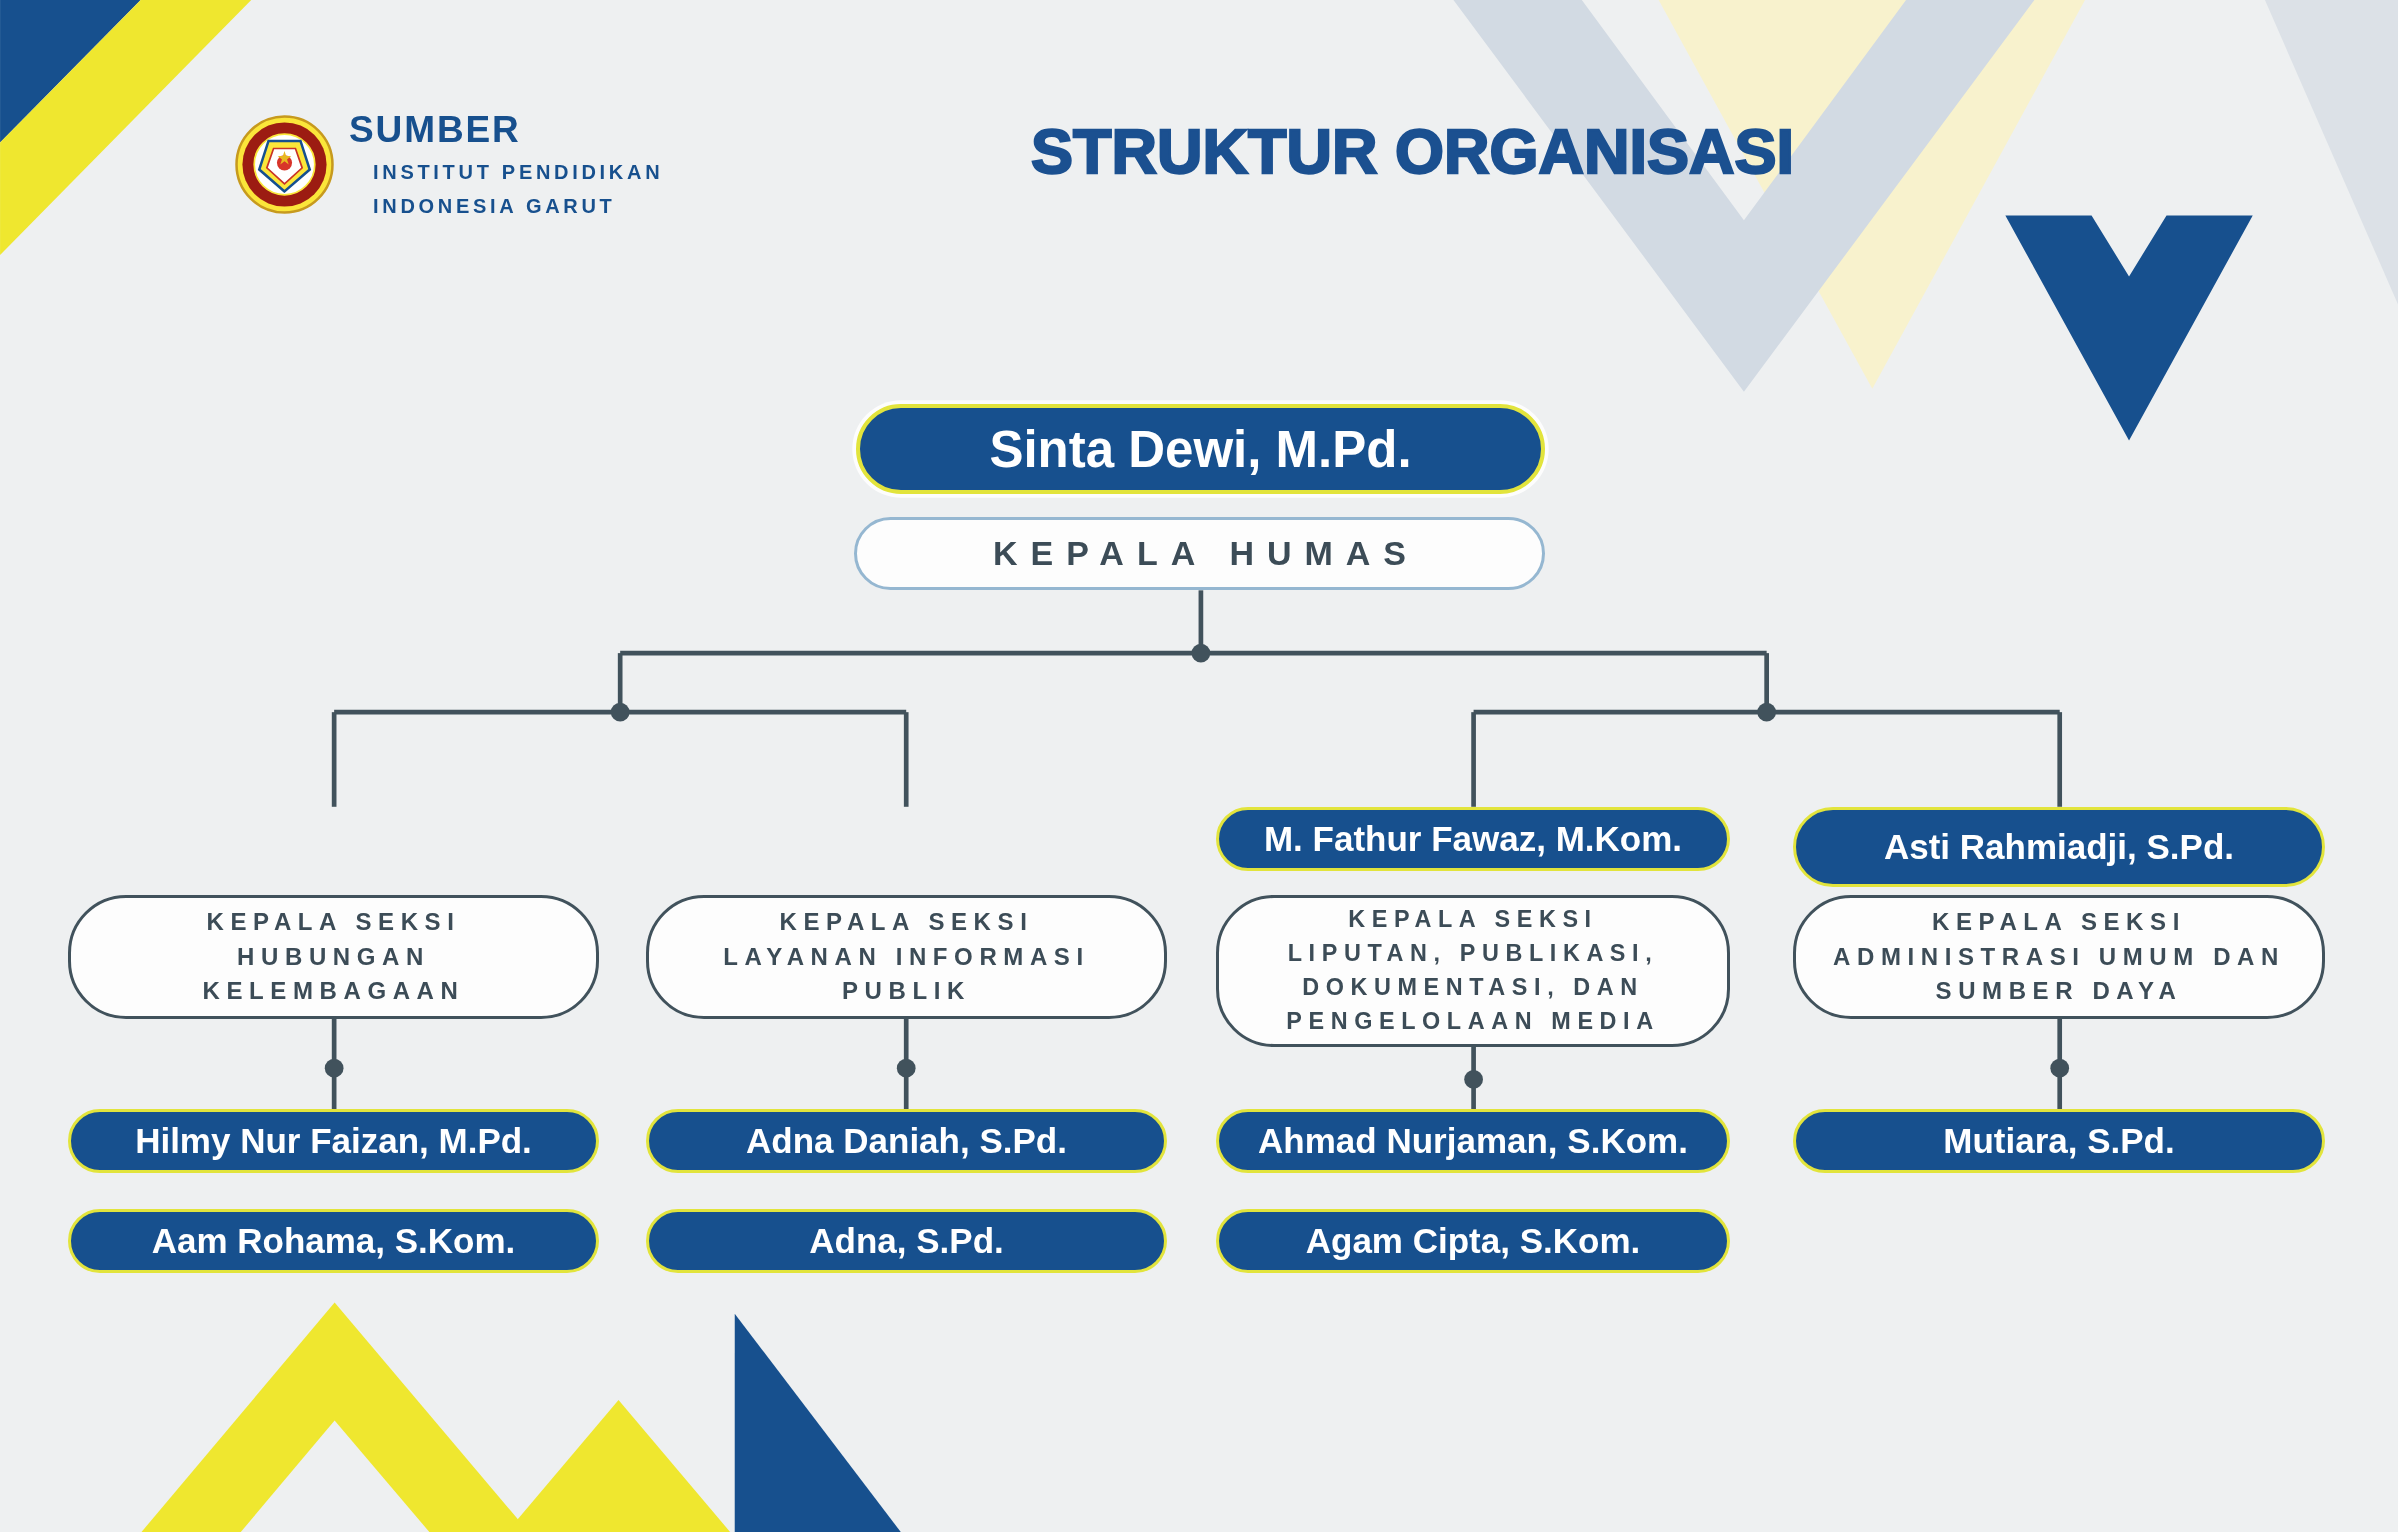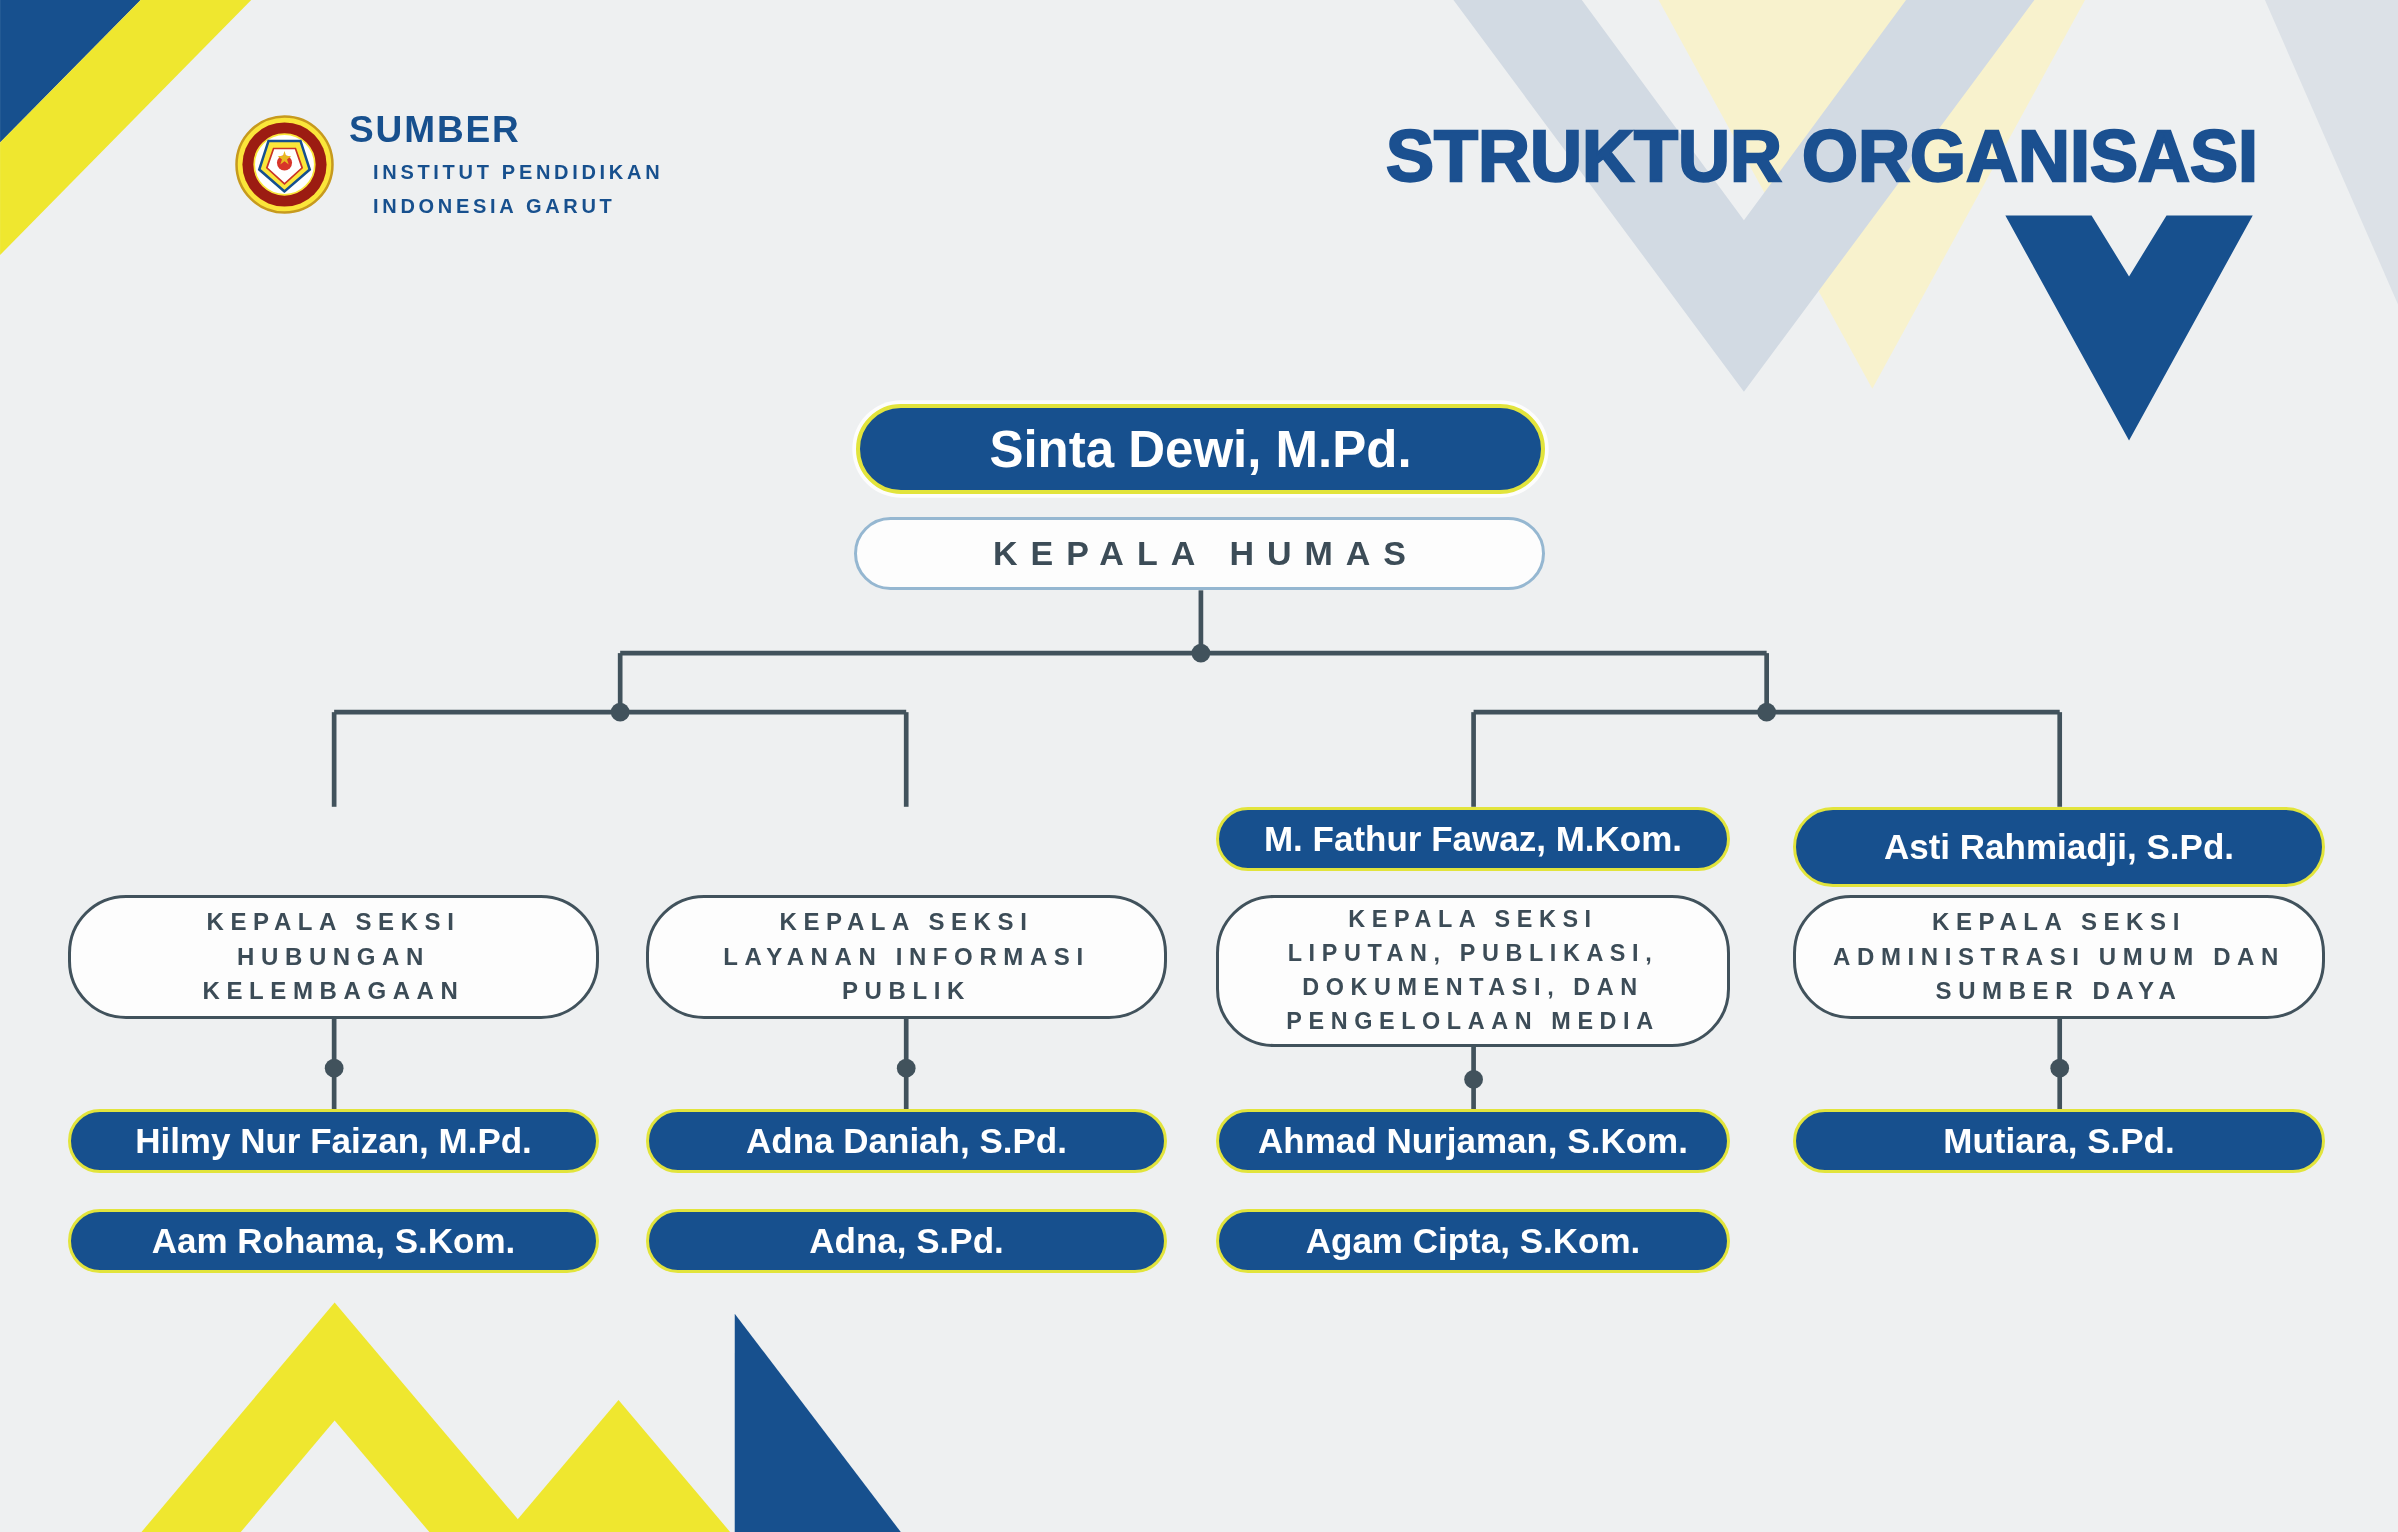--- a/index.html
+++ b/index.html
@@ -27,22 +27,22 @@
     font-size: 37px; font-weight: bold; color: #17508e; letter-spacing: 1.9px;
   }
   .org-line {
     position: absolute; left: 349px;
     font-size: 20px; font-weight: bold; color: #17508e; letter-spacing: 3.7px; margin-left: 24px;
   }
   .org-line1 { top: 161px; }
   .org-line2 { top: 195px; }
   .main-title {
     position: absolute; left: 1031px; top: 120px; width: 1227px;
-    text-align: right;
-    font-size: 72px; font-weight: bold; color: #1b5090;
+    text-align: left;
+    font-size: 63px; font-weight: bold; color: #1b5090;
     letter-spacing: 0px; line-height: 1;
     -webkit-text-stroke: 2.3px #1b5090;
     z-index: 3;
   }
 
   
   .node {
     display: flex; align-items: center; justify-content: center;
     text-align: center;
   }

